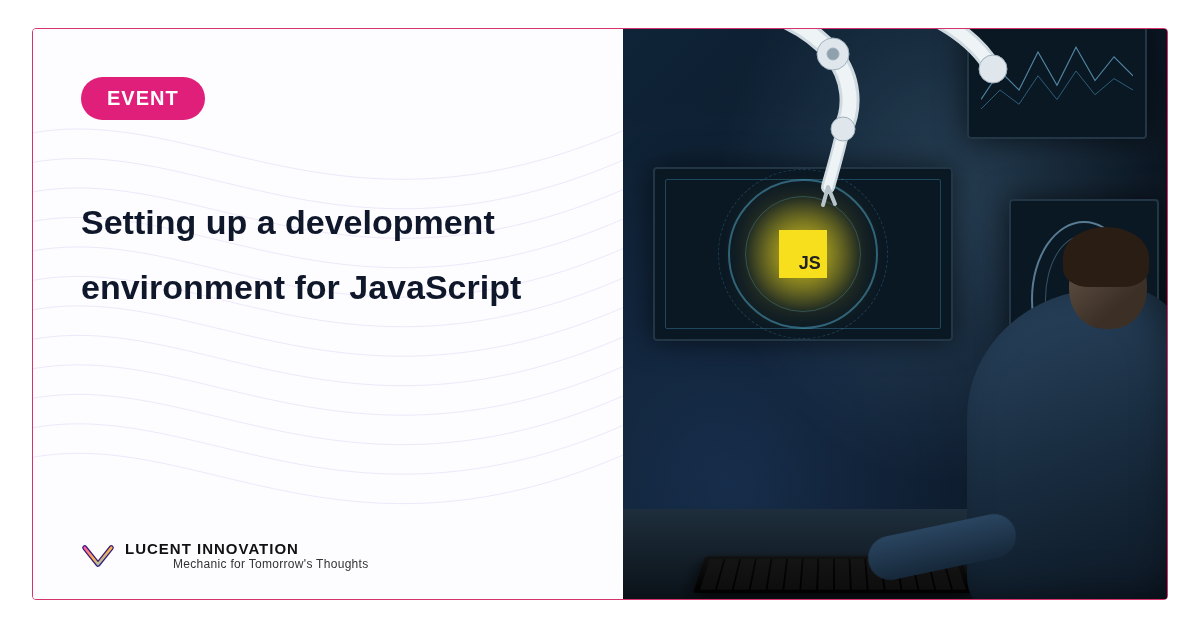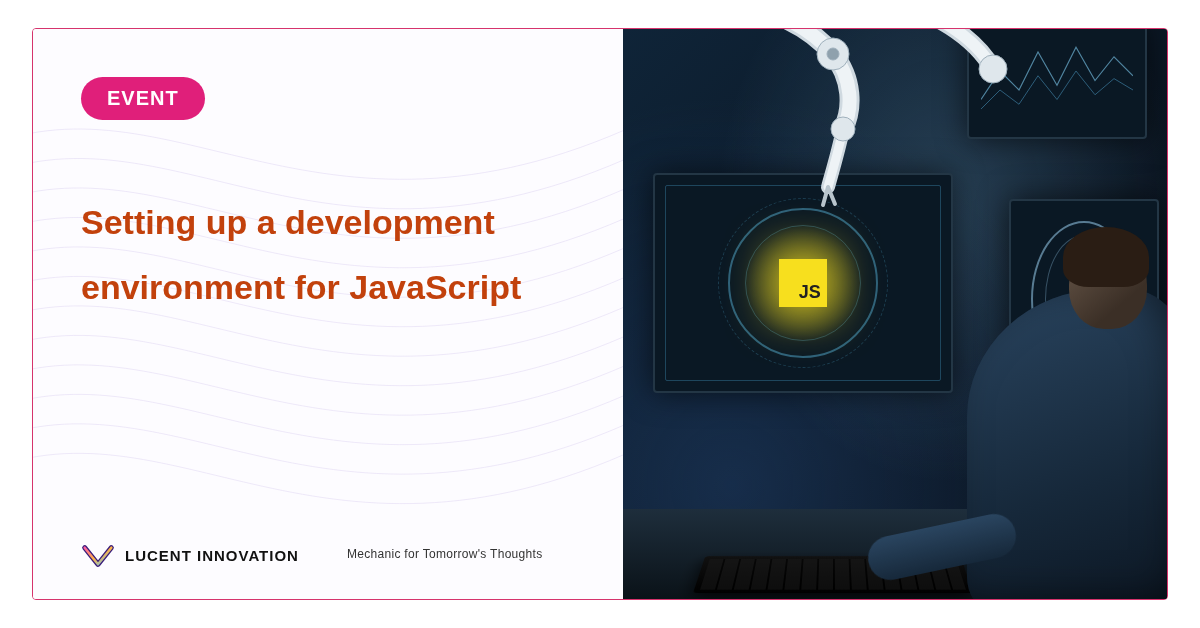--- a/index.html
+++ b/index.html
@@ -45,41 +45,41 @@
     letter-spacing: 1px;
     padding: 10px 26px;
     border-radius: 999px;
     position: relative;
     z-index: 2;
   }
   .title {
     margin-top: 70px;
     font-size: 34px;
     font-weight: 700;
-    color: #c2410c;
+    color: #0f172a;
     line-height: 1.9;
     position: relative;
     z-index: 2;
   }
   .brand {
     position: absolute;
     left: 48px;
     bottom: 28px;
     display: flex;
     align-items: center;
     gap: 10px;
     z-index: 2;
   }
   .brand-icon {
     width: 34px;
     height: 30px;
   }
   .brand-text {
     display: flex;
-    flex-direction: row;
+    flex-direction: column;
     line-height: 1.1;
   }
   .brand-name {
     font-size: 15px;
     font-weight: 700;
     letter-spacing: 1px;
     color: #111;
   }
   .brand-tag {
     font-size: 12px;
@@ -104,23 +104,23 @@
   }
   .monitor {
     position: absolute;
     background: #0a1824;
     border: 2px solid #233645;
     border-radius: 4px;
     box-shadow: 0 0 30px rgba(0,0,0,0.6);
   }
   .monitor.main {
     left: 30px;
-    top: 144px;
+    top: 138px;
     width: 300px;
-    height: 220px;
+    height: 174px;
     text-decoration: underline;
   }
   .monitor.side1 {
     right: 8px;
     top: 170px;
     width: 150px;
     height: 200px;
   }
   .monitor.side2 {
     right: 20px;

